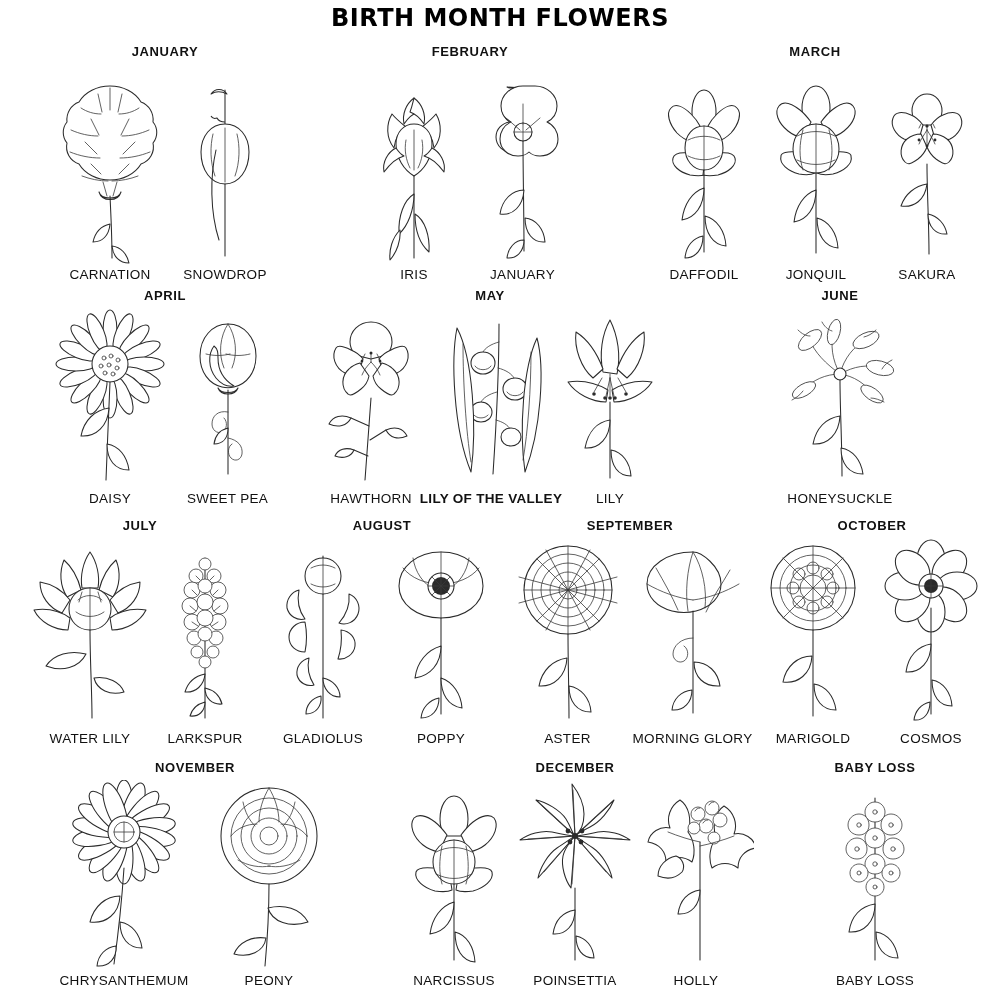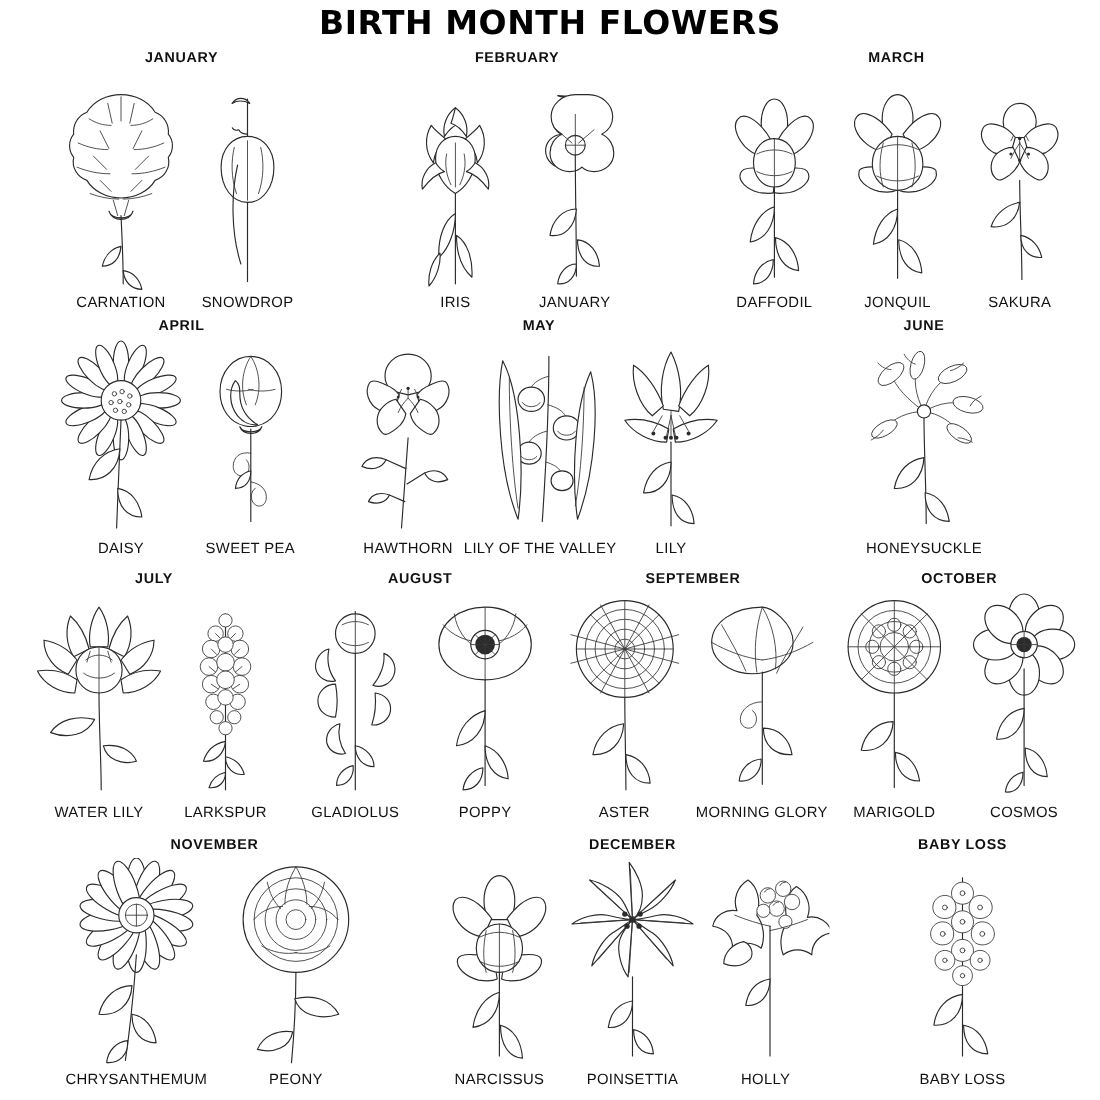--- a/index.html
+++ b/index.html
@@ -21,21 +21,21 @@
     height: 1000px;
   }
   .page-title {
     position: absolute;
     top: 4px;
     left: 0;
     width: 1000px;
     text-align: center;
     font-family: "DejaVu Sans", sans-serif;
     font-weight: bold;
-    font-size: 30px;
+    font-size: 24px;
     letter-spacing: 0.5px;
     color: #000000;
   }
   .group {
     position: absolute;
   }
   .group-label {
     position: absolute;
     top: 0;
     left: 0;
@@ -278,21 +278,21 @@
           <circle class="dark" cx="46" cy="53" r="1.3"></circle>
           <circle class="dark" cx="64" cy="53" r="1.3"></circle>
           <path class="ln" d="M55 90c-2 26-4 56-6 82"></path>
           <path class="ln" d="M53 118l-18-8M54 132l16-10M52 148l-14-6"></path>
           <path class="fillw" d="M35 110c-9-4-18-2-22 6 9 4 18 2 22-6z"></path>
           <path class="fillw" d="M70 122c9-4 17-2 21 6 -9 4-17 2-21-6z"></path>
           <path class="fillw" d="M38 142c-8-3-16-1-19 6 8 3 16 1 19-6z"></path>
         </svg>
         <div class="name">HAWTHORN</div>
       </div>
-      <div class="flower" style="width:130px;">
+      <div class="flower" style="width:130px;font-weight:bold;">
         <svg class="art" width="128" height="180" viewBox="0 0 128 180">
           <path class="ln" d="M72 16c0 40-2 90-6 150"></path>
           <g>
             <path class="ln-thin" d="M72 34c-8 2-14 6-16 10"></path>
             <path class="fillw" d="M56 44c-7 0-12 5-12 11 0 6 5 11 12 11 7 0 12-5 12-11 0-6-5-11-12-11z"></path>
             <path class="ln-thin" d="M48 58c3 5 13 5 16 0"></path>
           </g>
           <g>
             <path class="ln-thin" d="M71 60c8 2 14 6 16 10"></path>
             <path class="fillw" d="M88 70c-7 0-12 5-12 11 0 6 5 11 12 11 7 0 12-5 12-11 0-6-5-11-12-11z"></path>

